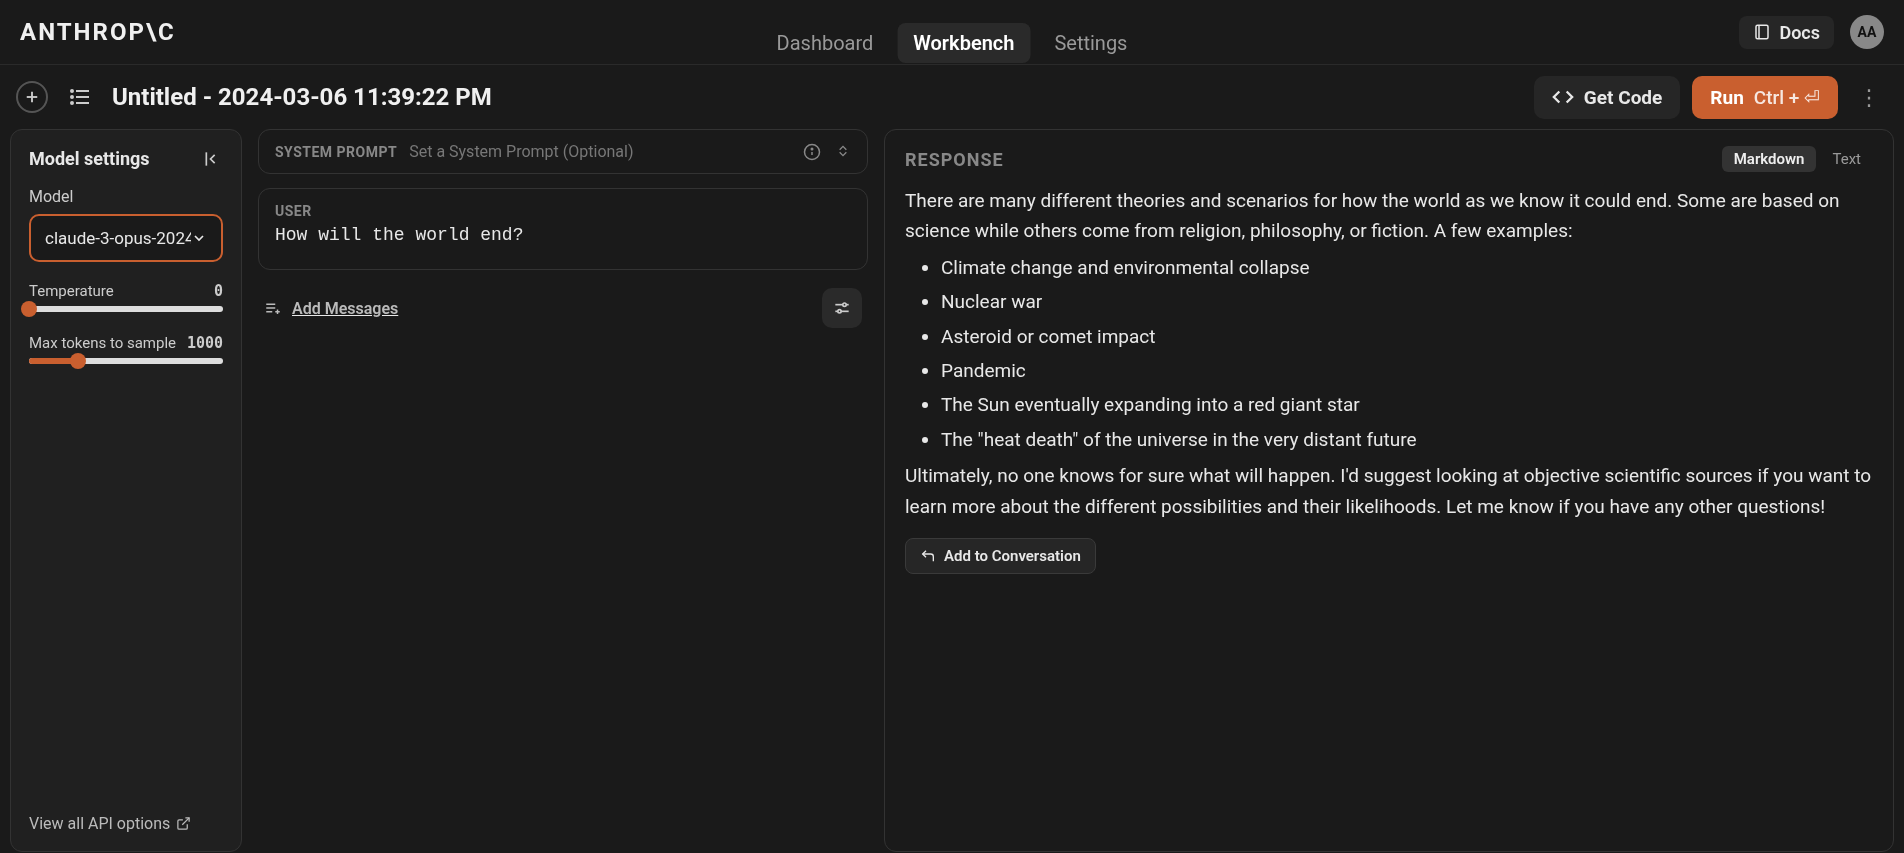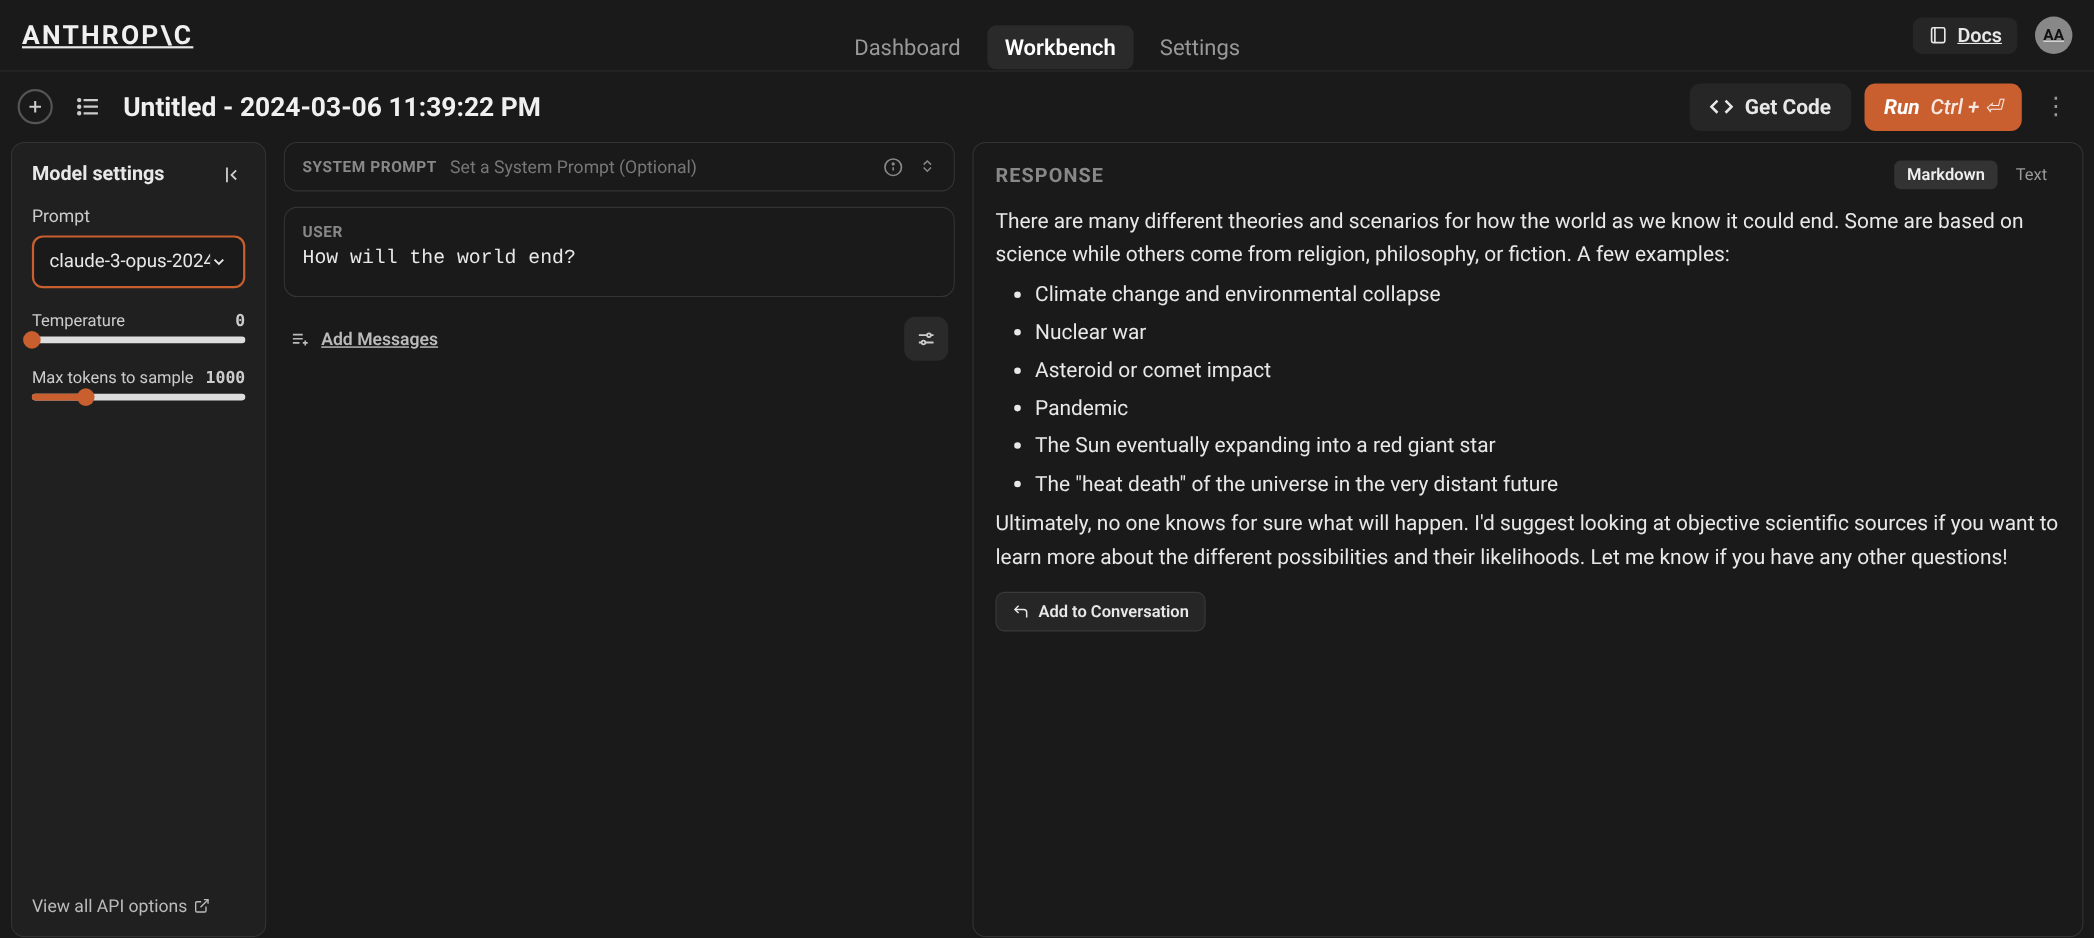--- a/index.html
+++ b/index.html
@@ -11,21 +11,20 @@
   width: 1904px;
   height: 853px;
   overflow: hidden;
 }
 .topbar {
   display: flex;
   align-items: center;
   padding: 12px 20px;
   height: 65px;
   border-bottom: 1px solid #2a2a2a;
-  text-decoration: underline;
 }
 .logo {
   font-weight: 700;
   font-size: 24px;
   letter-spacing: 2px;
   color: #f0f0f0;
 }
 .nav {
   display: flex;
   gap: 8px;
@@ -121,21 +120,20 @@
   background: #c95f2f;
   padding: 10px 18px;
   border-radius: 10px;
   font-size: 19px;
   font-weight: 700;
   display: flex;
   align-items: center;
   gap: 10px;
   cursor: pointer;
   color: #fff;
-  font-style: italic;
 }
 .run-btn .shortcut { opacity: 0.85; font-weight: 500; }
 .kebab {
   font-size: 22px;
   padding: 0 8px;
   cursor: pointer;
   color: #999;
 }
 .main {
   display: flex;
@@ -382,21 +380,21 @@
   <div class="sidebar">
     <div class="sidebar-header">
       <div class="sidebar-title">Model settings</div>
       <div class="collapse-icon">
         <svg width="20" height="20" viewBox="0 0 24 24" fill="none" stroke="currentColor" stroke-width="2">
             <line x1="4" y1="4" x2="4" y2="20"></line>
             <polyline points="14 7 9 12 14 17"></polyline>
           </svg>
       </div>
     </div>
-    <span class="label">Prompt</span>
+    <span class="label">Model</span>
     <div class="select">
       <span class="select-text">claude-3-opus-20240</span>
       <span>
         <svg width="16" height="16" viewBox="0 0 24 24" fill="none" stroke="currentColor" stroke-width="2.5">
             <polyline points="6 9 12 15 18 9"></polyline>
           </svg>
       </span>
     </div>
 
     <div class="slider-row">

